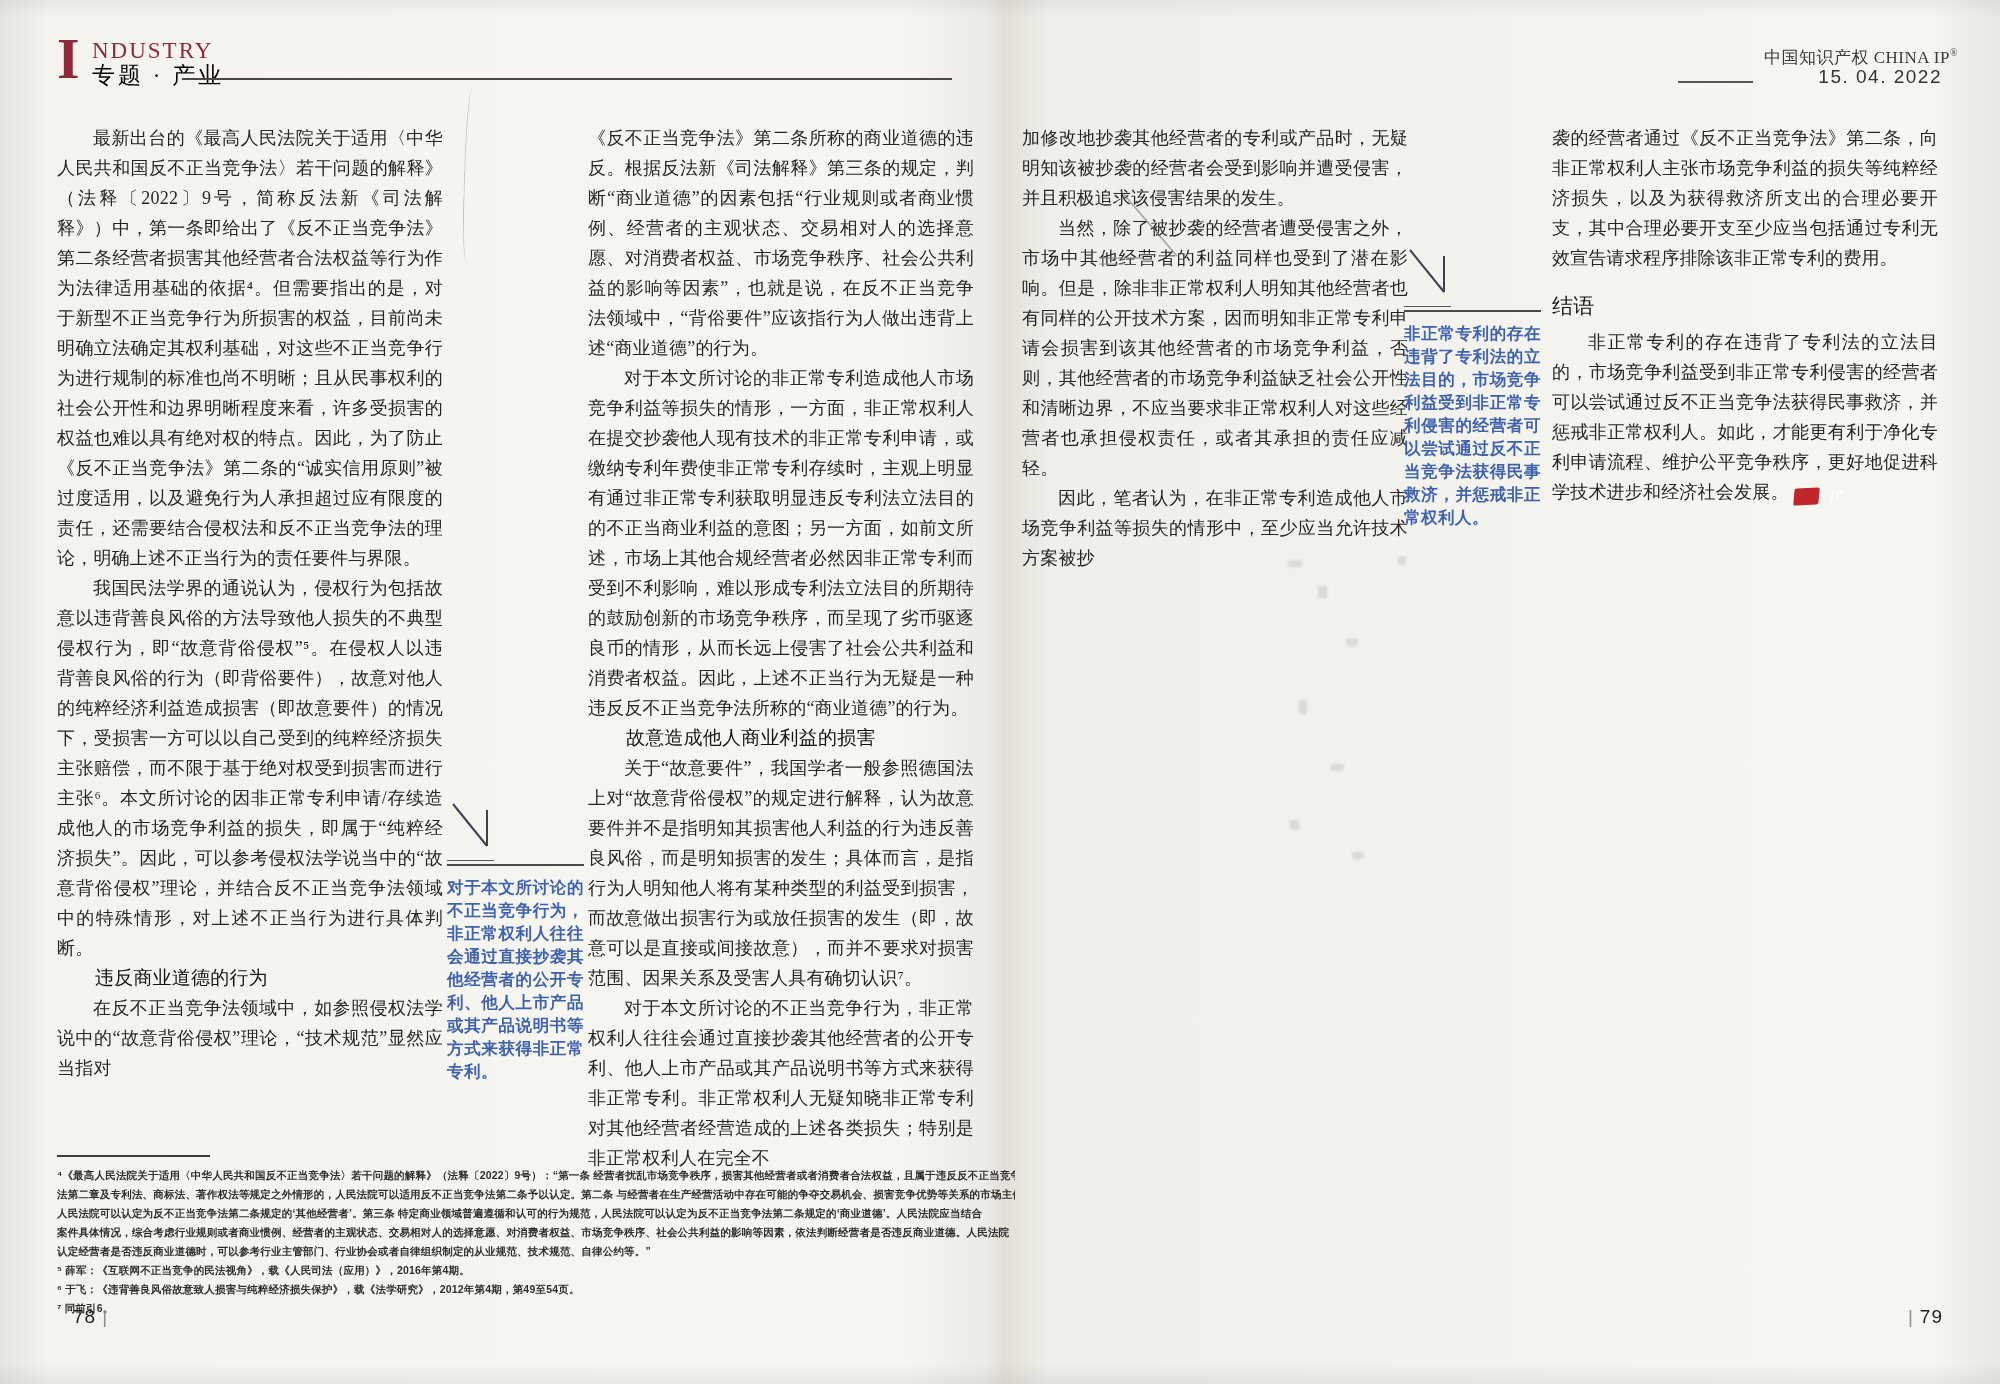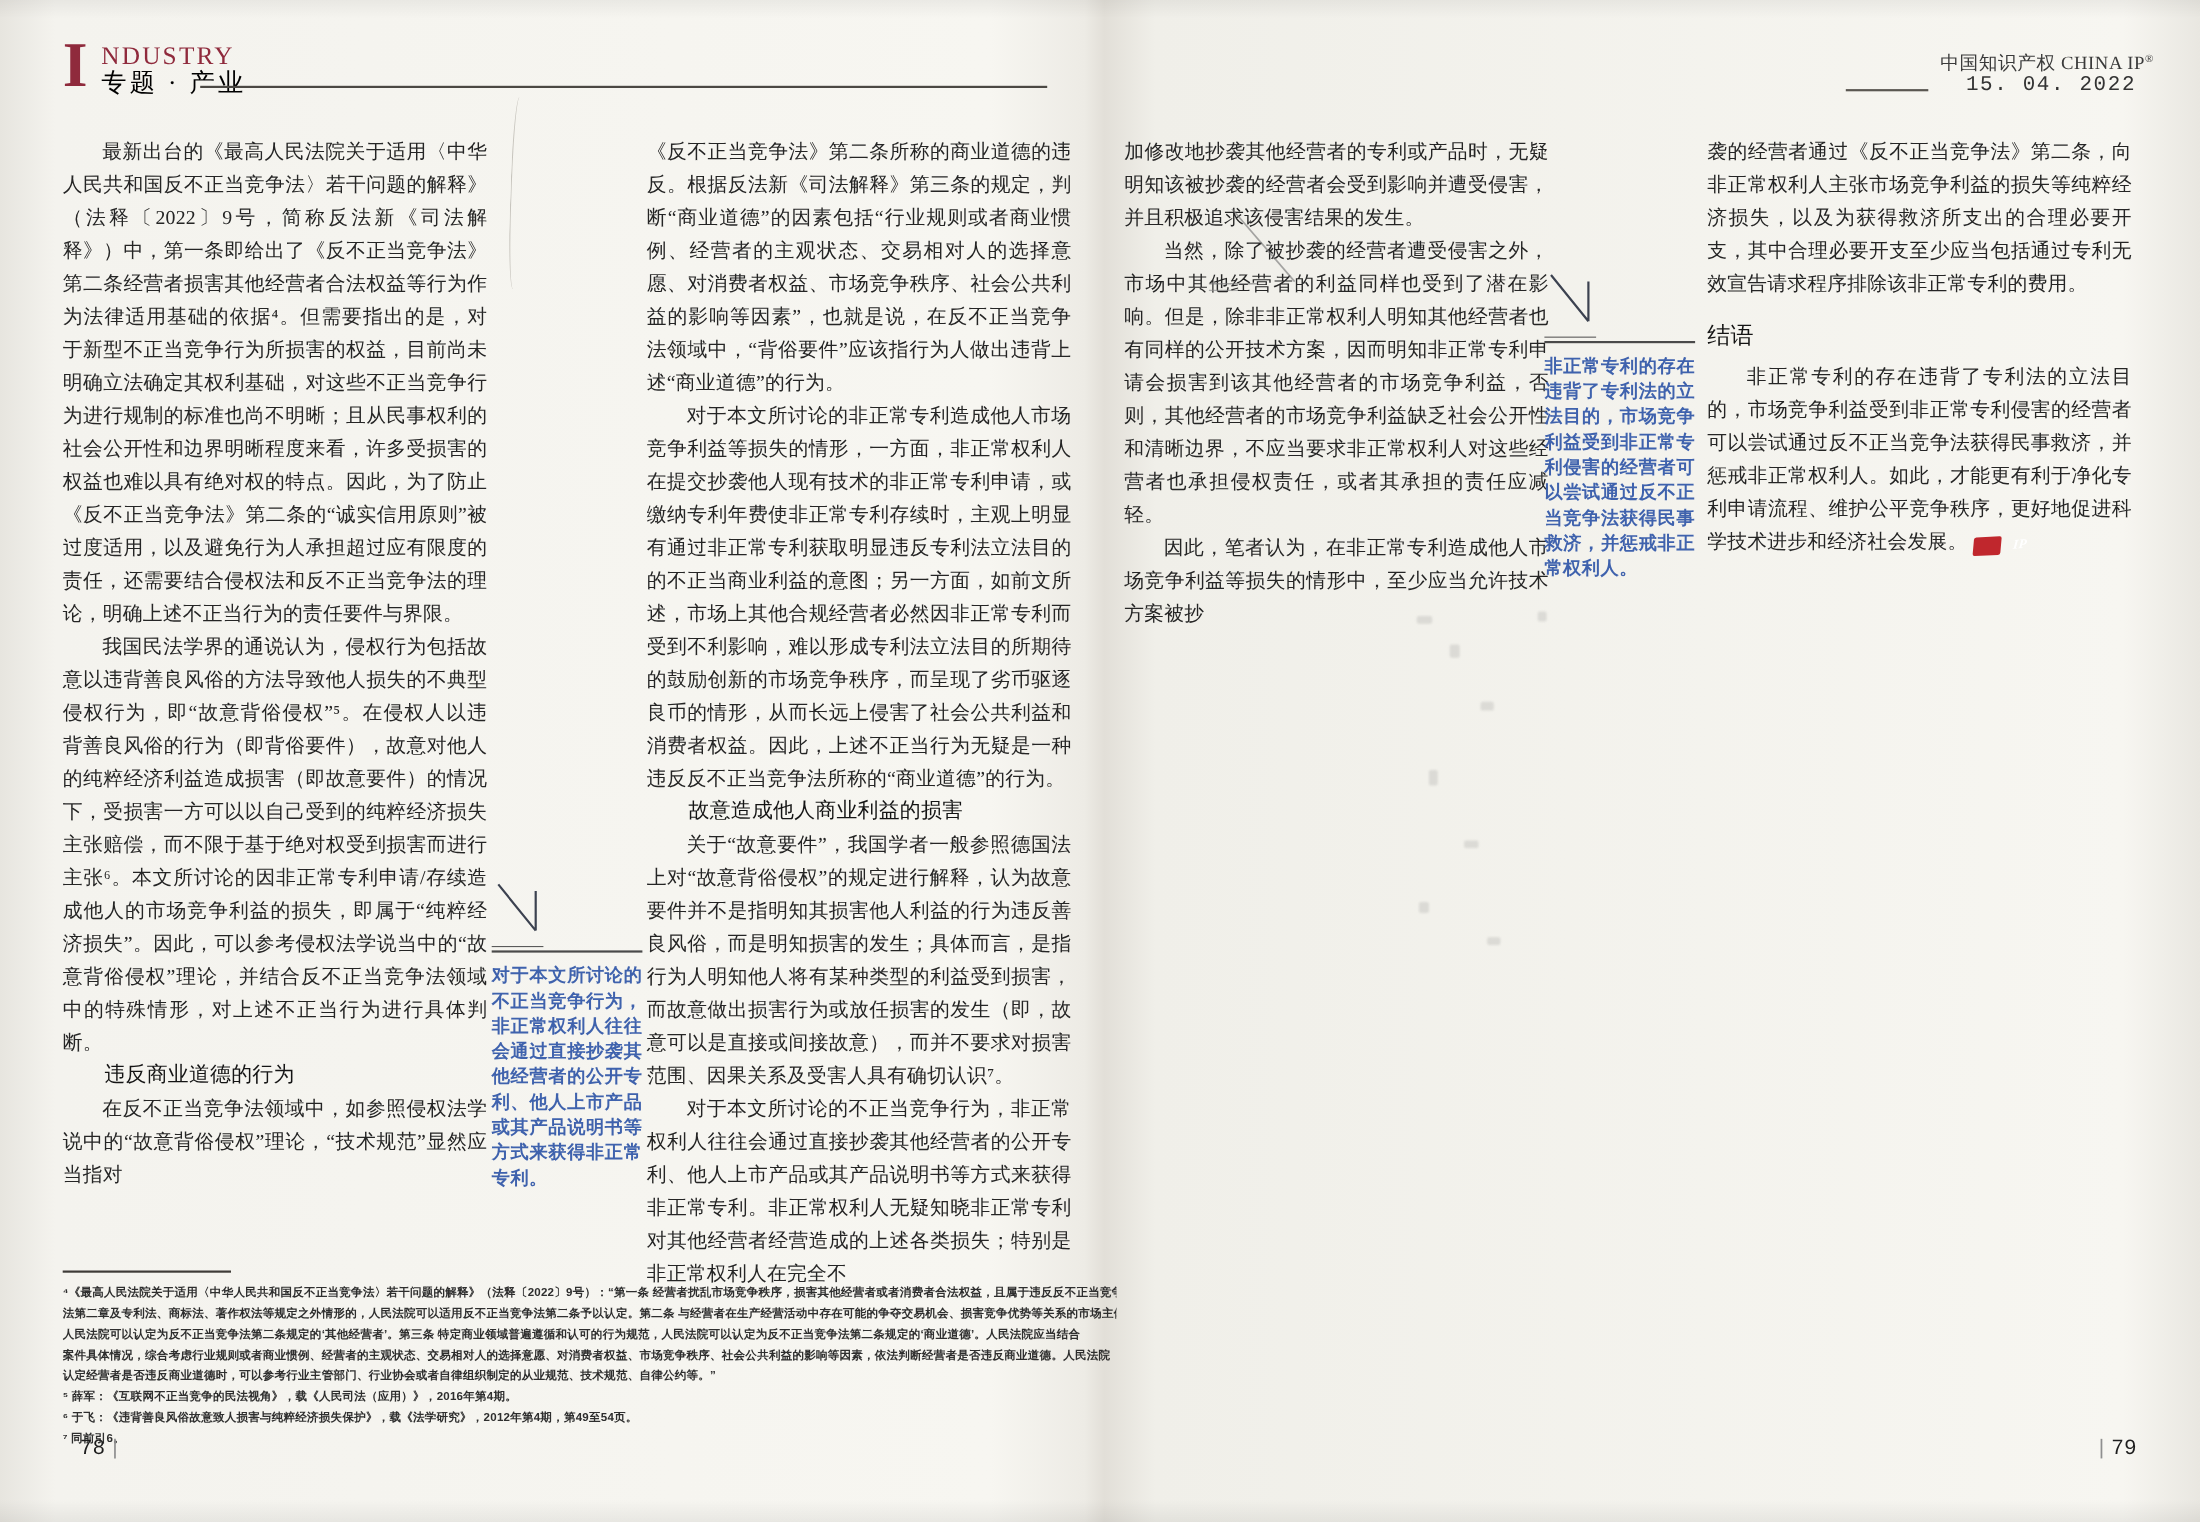--- a/index.html
+++ b/index.html
@@ -32,21 +32,21 @@
 
   
   .journal-title{
     top:46px; right:42px; text-align:right;
     font-size:17px; color:#3a3a3a; letter-spacing:0.5px;
   }
   .journal-title sup{ font-size:10px; }
   .journal-date{
     top:66px; right:58px; text-align:right;
     font-size:19px; color:#333; letter-spacing:1.5px;
-    font-family:Liberation Mono, monospace;
+    font-family:Liberation Sans, sans-serif;
   }
   .right-rule{ left:1678px; top:81px; width:75px; height:2px; background:#5a5751; }
 
   
   .col{
     width:386px;
     font-size:18px; line-height:30px;
     text-align:justify; text-justify:inter-ideograph;
     color:#252525; letter-spacing:0.2px;
   }

